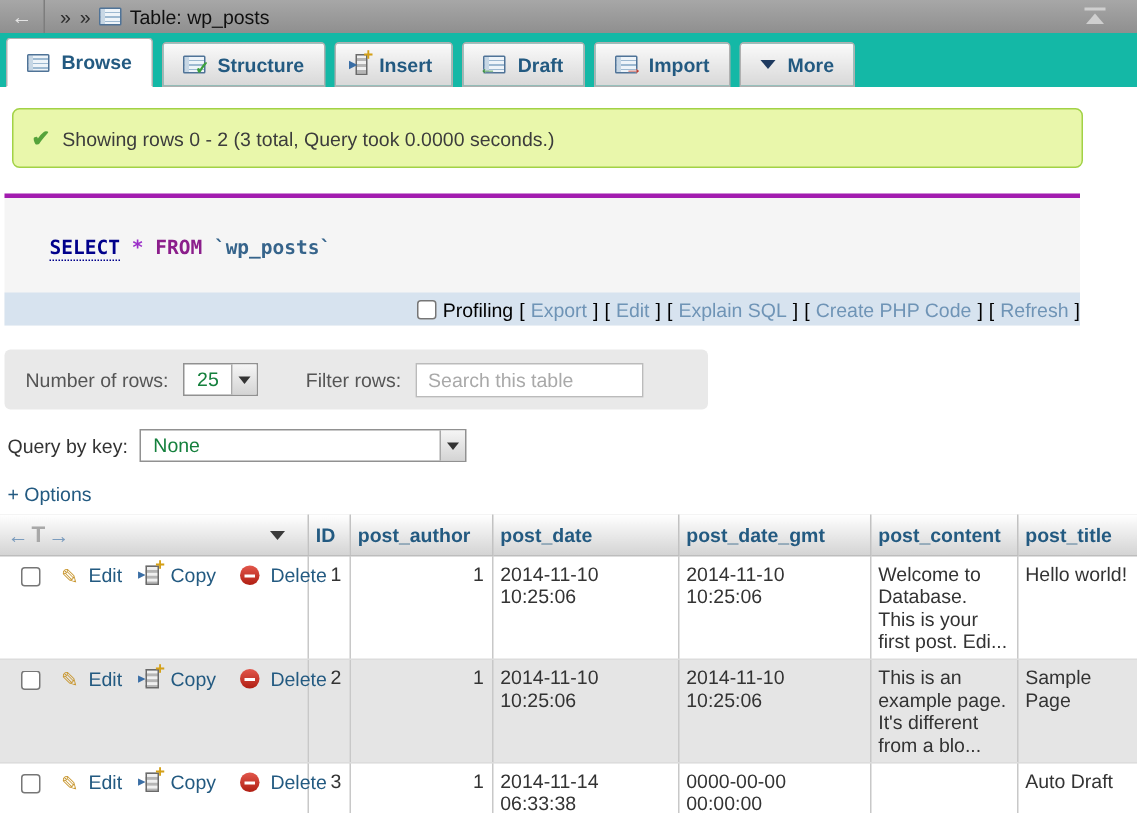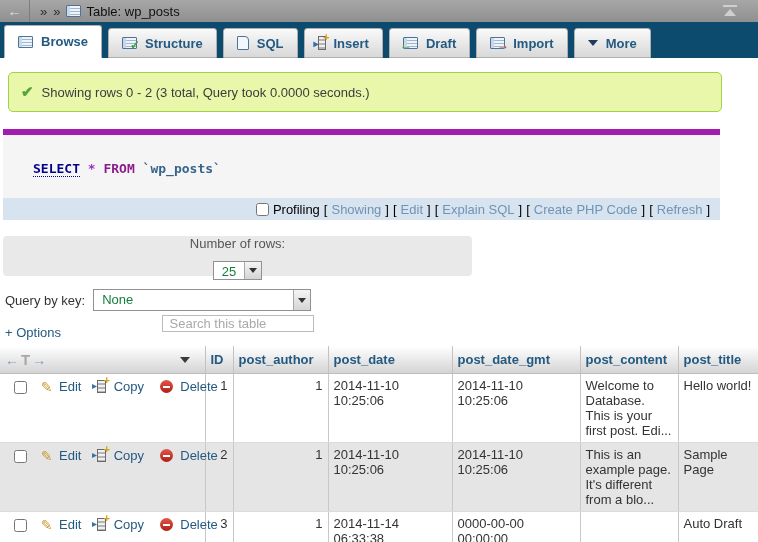--- a/index.html
+++ b/index.html
@@ -21,21 +21,21 @@
   .grid-icon { width:15px; height:12px; border:1px solid #4f7397; border-radius:1px;
     background-image:linear-gradient(90deg,#c7d7e5 3px, rgba(0,0,0,0) 3px),
       repeating-linear-gradient(180deg,#eef4f9 0 2px,#9db9d1 2px 3px); background-color:#eef4f9; }
   .collapse { position:absolute; right:20px; top:4px; width:16px; height:14px; cursor:pointer; }
   .collapse .bar { width:14px; height:2px; background:#cfcfcf; margin:1px auto 2px auto; }
   .collapse .tri { width:0; height:0; margin:0 auto;
     border-left:6px solid rgba(0,0,0,0); border-right:6px solid rgba(0,0,0,0);
     border-bottom:7px solid #cfcfcf; }
 
   
-  .tabbar { height:36px; background:#0c4a6e; display:flex; align-items:flex-end; padding-left:1px; }
+  .tabbar { height:36px; background:#14b8a6; display:flex; align-items:flex-end; padding-left:1px; }
   .tab { display:inline-flex; align-items:center; gap:8px; padding:0 13px; height:30px;
     margin:0 3px; border:1px solid #b0b0b0; border-radius:3px 3px 0 0;
     background:linear-gradient(#fafafa,#d8d8d8); color:#235a81; font-weight:bold; cursor:pointer; }
   .tab.active { background:#fff; border-bottom-color:#fff; height:33px; }
   .tab-icon { position:relative; flex:0 0 auto; }
   .sql-icon { width:12px; height:14px; border:1px solid #4f7397; background:#f2f7fb; border-radius:1px 4px 1px 1px; }
   .search-icon { width:14px; height:14px; position:relative; }
   .search-icon::before { content:""; position:absolute; left:1px; top:1px; width:8px; height:8px;
     border:2px solid #8c8c8c; border-radius:50%; background:#f3e3bb; }
   .search-icon::after { content:""; position:absolute; right:0; bottom:1px; width:6px; height:2px;
@@ -50,34 +50,34 @@
     background:repeating-linear-gradient(180deg,#f0f0f0 0 2px,#b5b5b5 2px 4px); }
   .more-caret { width:0; height:0; border-left:5px solid rgba(0,0,0,0);
     border-right:5px solid rgba(0,0,0,0); border-top:6px solid #1e3a5f; }
 
   
   .success { margin:14px 0 0 8px; width:714px; background:#e9f7ab; border:1px solid #a2d246;
     border-radius:5px; padding:10px 12px; display:flex; align-items:center; gap:8px; color:#3c3c3c; }
   .check-icon { color:#55a33a; font-size:15px; font-weight:bold; }
 
   
-  .querybox { margin:17px 0 0 3px; width:717px; border-top:6px solid #a21caf; background:#f5f5f5; }
+  .querybox { margin:17px 0 0 3px; width:717px; border-top:3px solid #a21caf; background:#f5f5f5; }
   .sql { padding:26px 0 22px 30px; font-family:"DejaVu Sans Mono", monospace; font-size:13px; }
   .kw-select { color:#00008b; font-weight:bold; border-bottom:1px dotted #00008b; cursor:pointer; }
   .kw-star { color:#9b30c8; font-weight:bold; }
   .kw-from { color:#8b1e8b; font-weight:bold; }
   .kw-table { color:#36648b; font-weight:bold; }
-  .profbar { background:#d7e3ef; padding:3px 10px; display:flex; justify-content:flex-end;
+  .profbar { background:#d7e3ef; padding:3px 0; display:flex; justify-content:flex-end;
     align-items:center; gap:4px; color:#000; height:22px; }
   .profbar label { display:flex; align-items:center; gap:4px; cursor:pointer; }
   .blue-link { color:#6f94b6; text-decoration:none; cursor:pointer; }
 
   
   .controls { margin:16px 0 0 3px; width:469px; height:40px; background:#e9e9e9; border-radius:4px;
-    display:flex; align-items:center; gap:10px; padding:0 14px; color:#555;flex-direction:column; }
+    display:flex; align-items:center; gap:10px; padding:0 14px; color:#555; }
   .fakeselect { display:inline-flex; align-items:stretch; border:1px solid #919191; background:#fff;
     height:22px; cursor:pointer; }
   .fakeselect .val { padding:2px 8px 0 8px; color:#15803d; }
   .fakeselect .btn { width:17px; background:linear-gradient(#f5f5f5,#d4d4d4); border-left:1px solid #a8a8a8;
     display:flex; align-items:center; justify-content:center; }
   .btn .caret { width:0; height:0; border-left:4px solid rgba(0,0,0,0);
     border-right:4px solid rgba(0,0,0,0); border-top:5px solid #333; }
   .filter-input { width:152px; height:23px; border:1px solid #bbb; padding:0 7px; font-size:13px;
     font-family:"Liberation Sans", sans-serif; color:#333; }
   .filter-input::placeholder { color:#a9a9a9; }
@@ -147,24 +147,20 @@
     <span class="tab-icon grid-icon"></span>
     <span>Browse</span>
   </div>
   <div class="tab">
     <span class="tab-icon grid-icon">
       <span class="overlay chk-ov">✓</span>
     </span>
     <span>Structure</span>
   </div>
   <div class="tab">
-    <span class="tab-icon sql-icon"></span>
-    <span>SQL</span>
-  </div>
-  <div class="tab">
     <span class="tab-icon stripes">
       <span class="overlay ins-arrow">▸</span>
       <span class="overlay ins-ov">+</span>
     </span>
     <span>Insert</span>
   </div>
   <div class="tab">
     <span class="tab-icon grid-icon">
       <span class="overlay exp-ov">←</span>
     </span>
@@ -192,21 +188,21 @@
 <div class="querybox">
   <div class="sql">
     <span class="kw-select">SELECT</span><span> </span><span class="kw-star">*</span><span> </span><span class="kw-from">FROM</span><span> </span><span class="kw-table">`wp_posts`</span>
   </div>
   <div class="profbar">
     <label>
       <input type="checkbox" style="">
       <span>Profiling</span>
     </label>
     <span>[</span>
-    <a class="blue-link">Showing</a>
+    <a class="blue-link">Export</a>
     <span>]</span>
     <span>[</span>
     <a class="blue-link">Edit</a>
     <span>]</span>
     <span>[</span>
     <a class="blue-link">Explain SQL</a>
     <span>]</span>
     <span>[</span>
     <a class="blue-link">Create PHP Code</a>
     <span>]</span>

